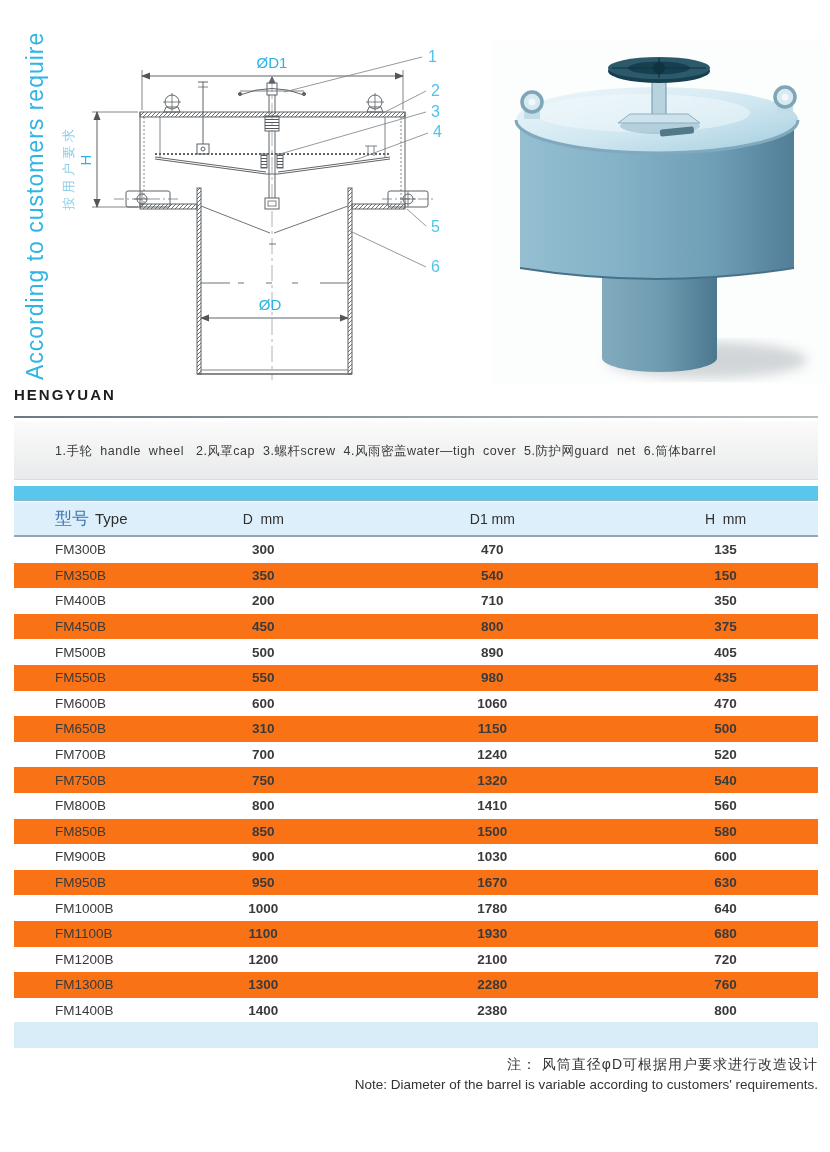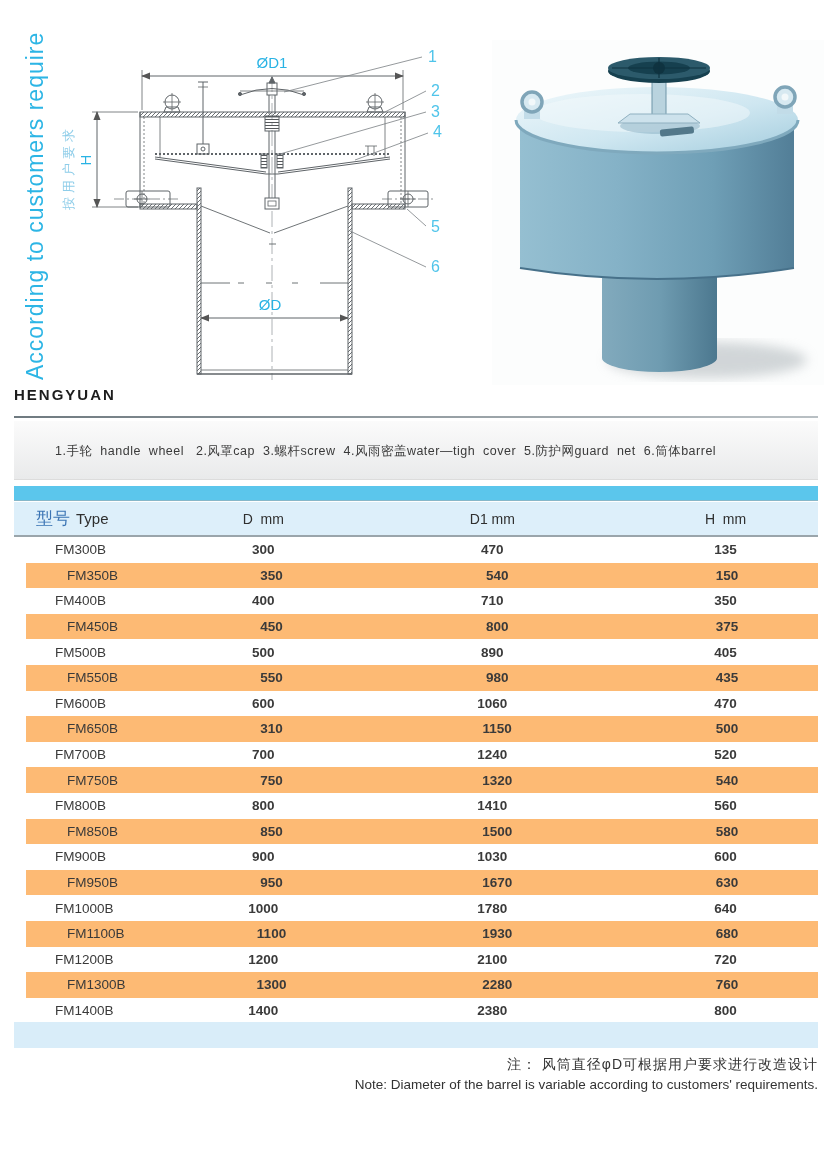--- a/index.html
+++ b/index.html
@@ -40,26 +40,26 @@
   }
   
   .cyan-band { position:absolute; left:14px; top:486px; width:804px; height:14px;
     background:#5bc6ec; border-bottom:1px solid #86b7c9; }
   .spec-table { position:absolute; left:14px; top:502px; width:804px; }
   .thead {
     display:grid; grid-template-columns:20% 22% 35% 23%;
     height:33px; align-items:center; background:#ddeffa;
     border-bottom:2px solid #9aa5ab;
   }
-  .thead .h1 { padding-left:22px; }
+  .thead .h1 { padding-left:41px; }
   .zh-head { color:#3b74b4; font-size:17px; }
   .en-head { color:#2f2f2f; font-size:15px; margin-left:6px; }
   .num-head { text-align:center; color:#2f2f2f; font-size:14px; white-space:pre; }
   .tr { display:grid; grid-template-columns:20% 22% 35% 23%; height:25.6px; align-items:center; }
-  .tr.alt { background:#fdba74;margin-left:12px; }
+  .tr.alt { background:#f97316; }
   .td { font-size:13.5px; color:#3a3a3a; }
   .td.c1 { padding-left:41px; }
   .td.c2,.td.c3,.td.c4 { text-align:center;font-weight:bold; }
   .band-bottom { position:absolute; left:14px; top:1022px; width:804px; height:26px; background:#d9edf9; }
   
   .note-zh { position:absolute; right:12px; top:1056px; font-size:14px; color:#333; letter-spacing:1px; }
   .note-en { position:absolute; right:12px; top:1077px; font-size:13.5px; color:#333;margin-left:10px; }
 </style>
 </head>
 <body>
@@ -293,21 +293,21 @@
 
         <div class="tr alt">
           <div class="td c1">FM350B</div>
           <div class="td c2">350</div>
           <div class="td c3">540</div>
           <div class="td c4">150</div>
         </div>
 
         <div class="tr">
           <div class="td c1">FM400B</div>
-          <div class="td c2">400</div>
+          <div class="td c2">200</div>
           <div class="td c3">710</div>
           <div class="td c4">350</div>
         </div>
 
         <div class="tr alt">
           <div class="td c1">FM450B</div>
           <div class="td c2">450</div>
           <div class="td c3">800</div>
           <div class="td c4">375</div>
         </div>

